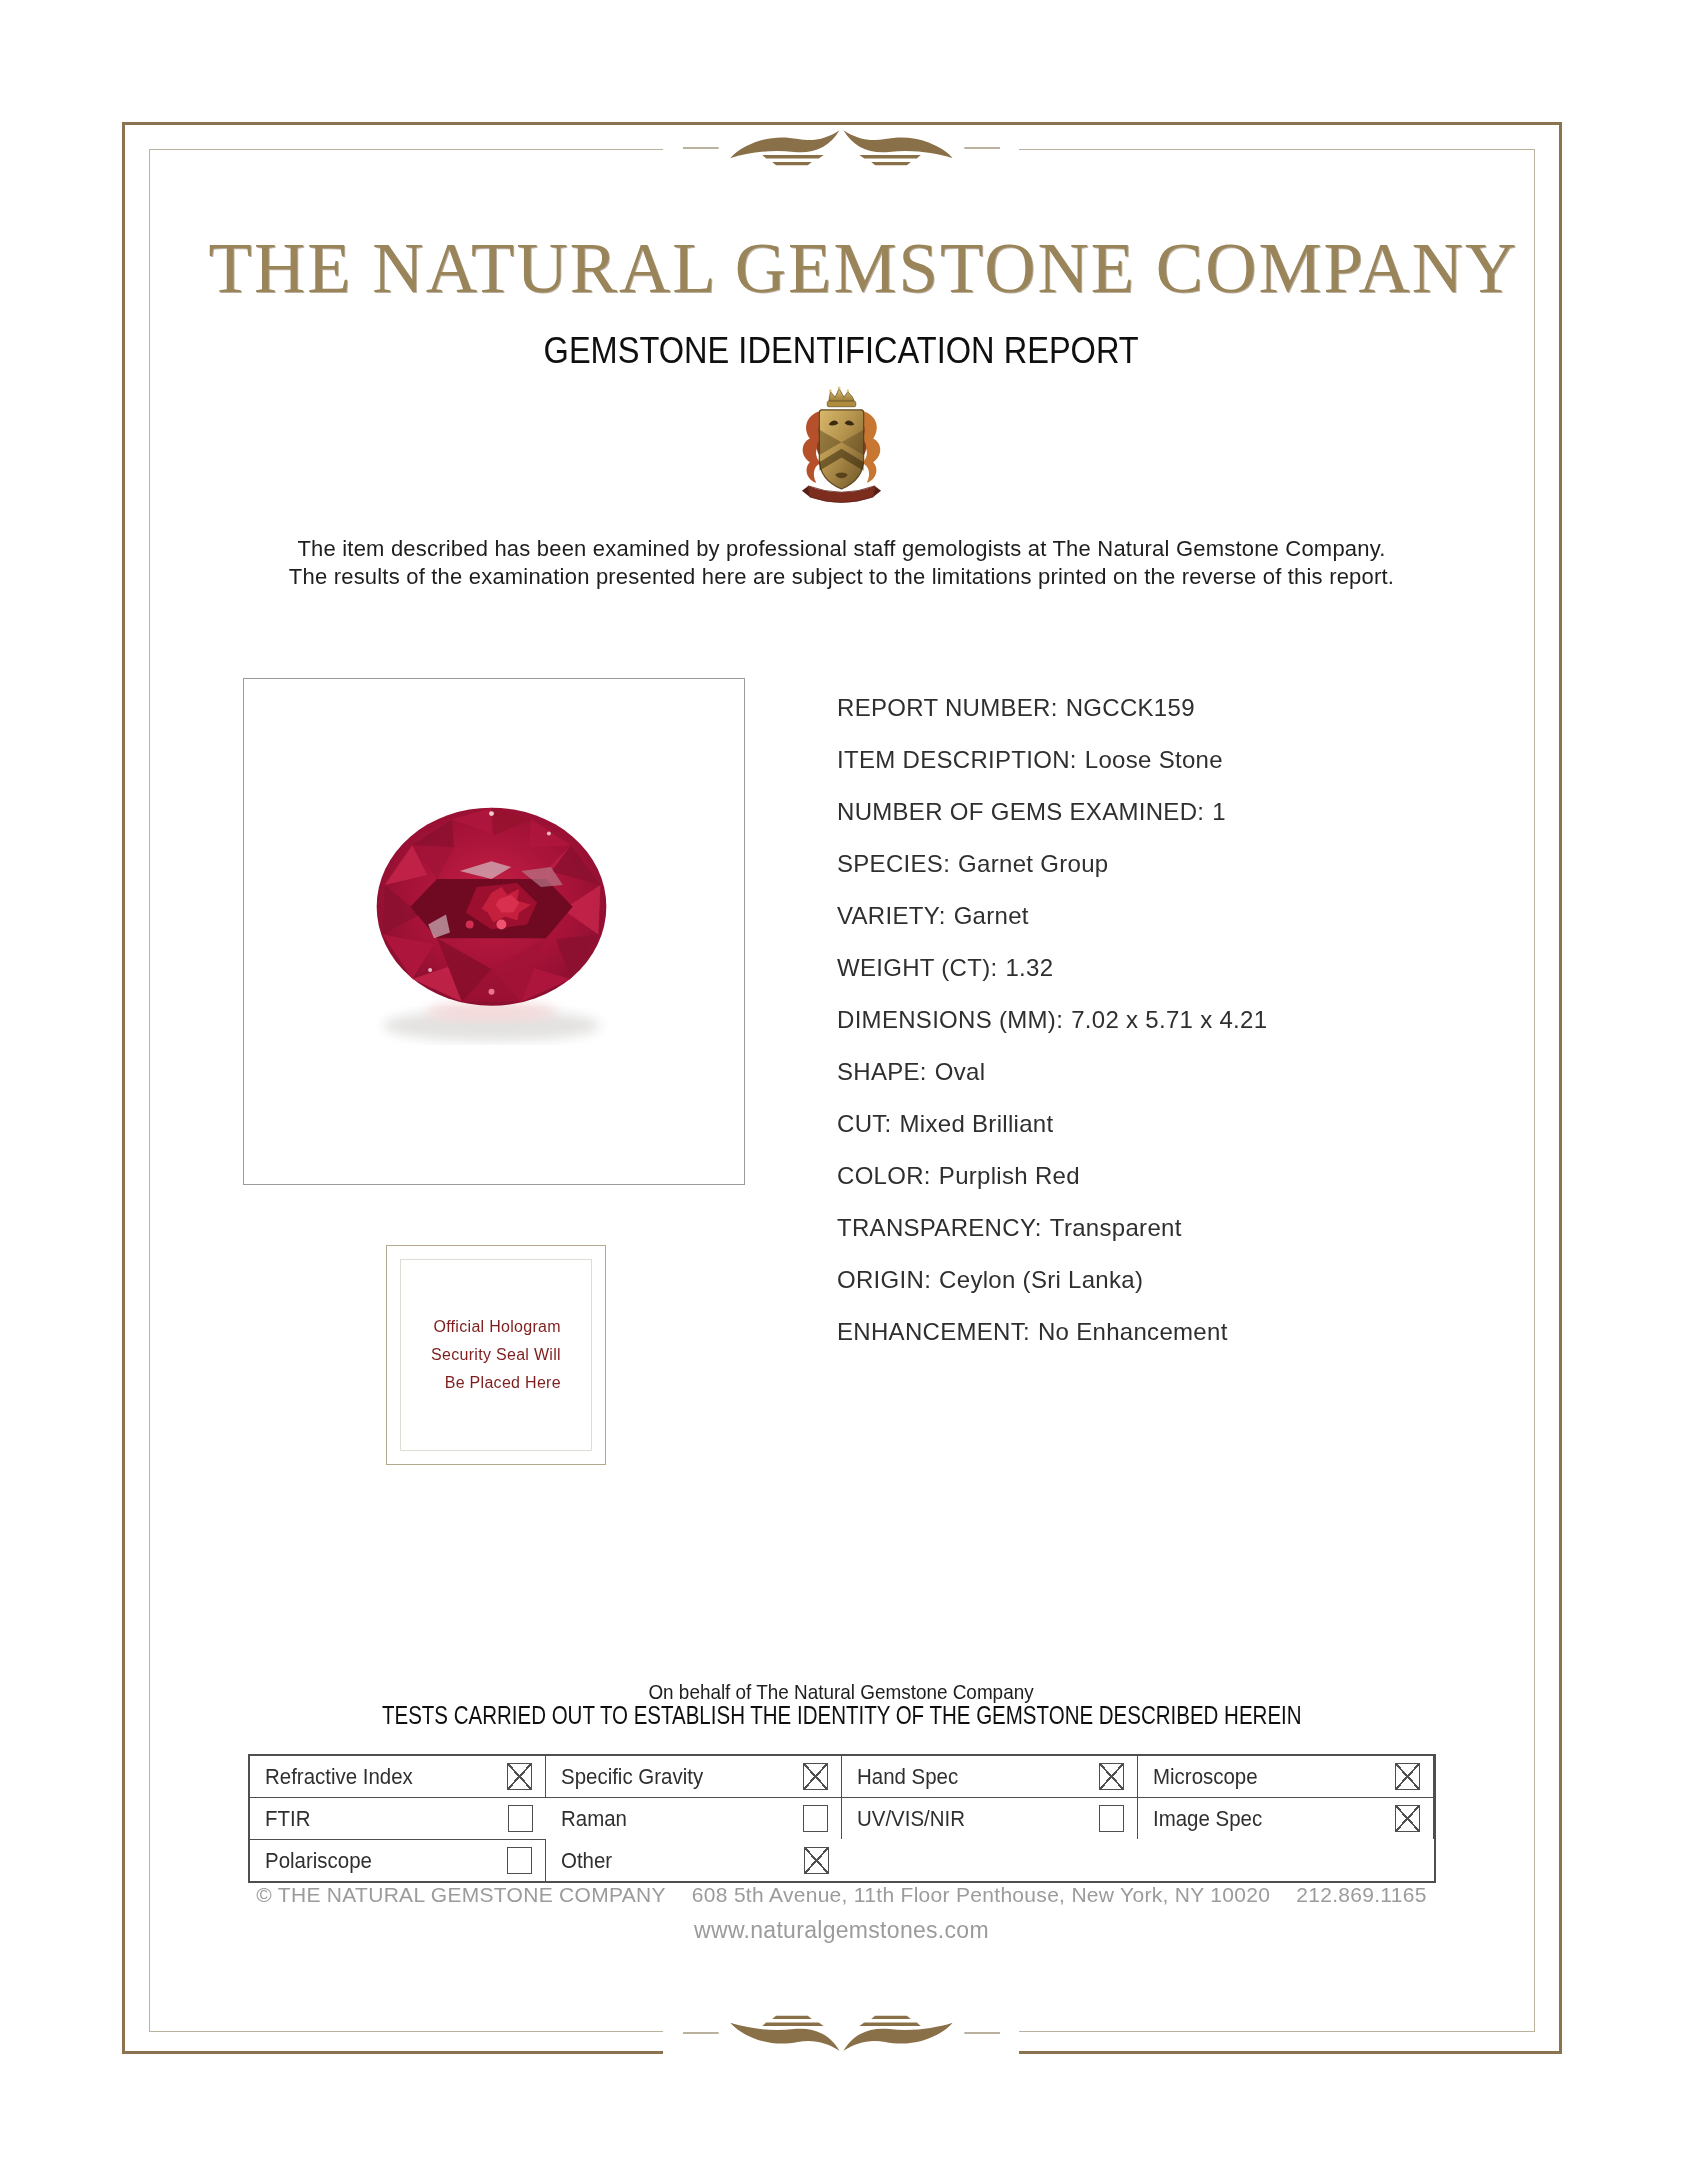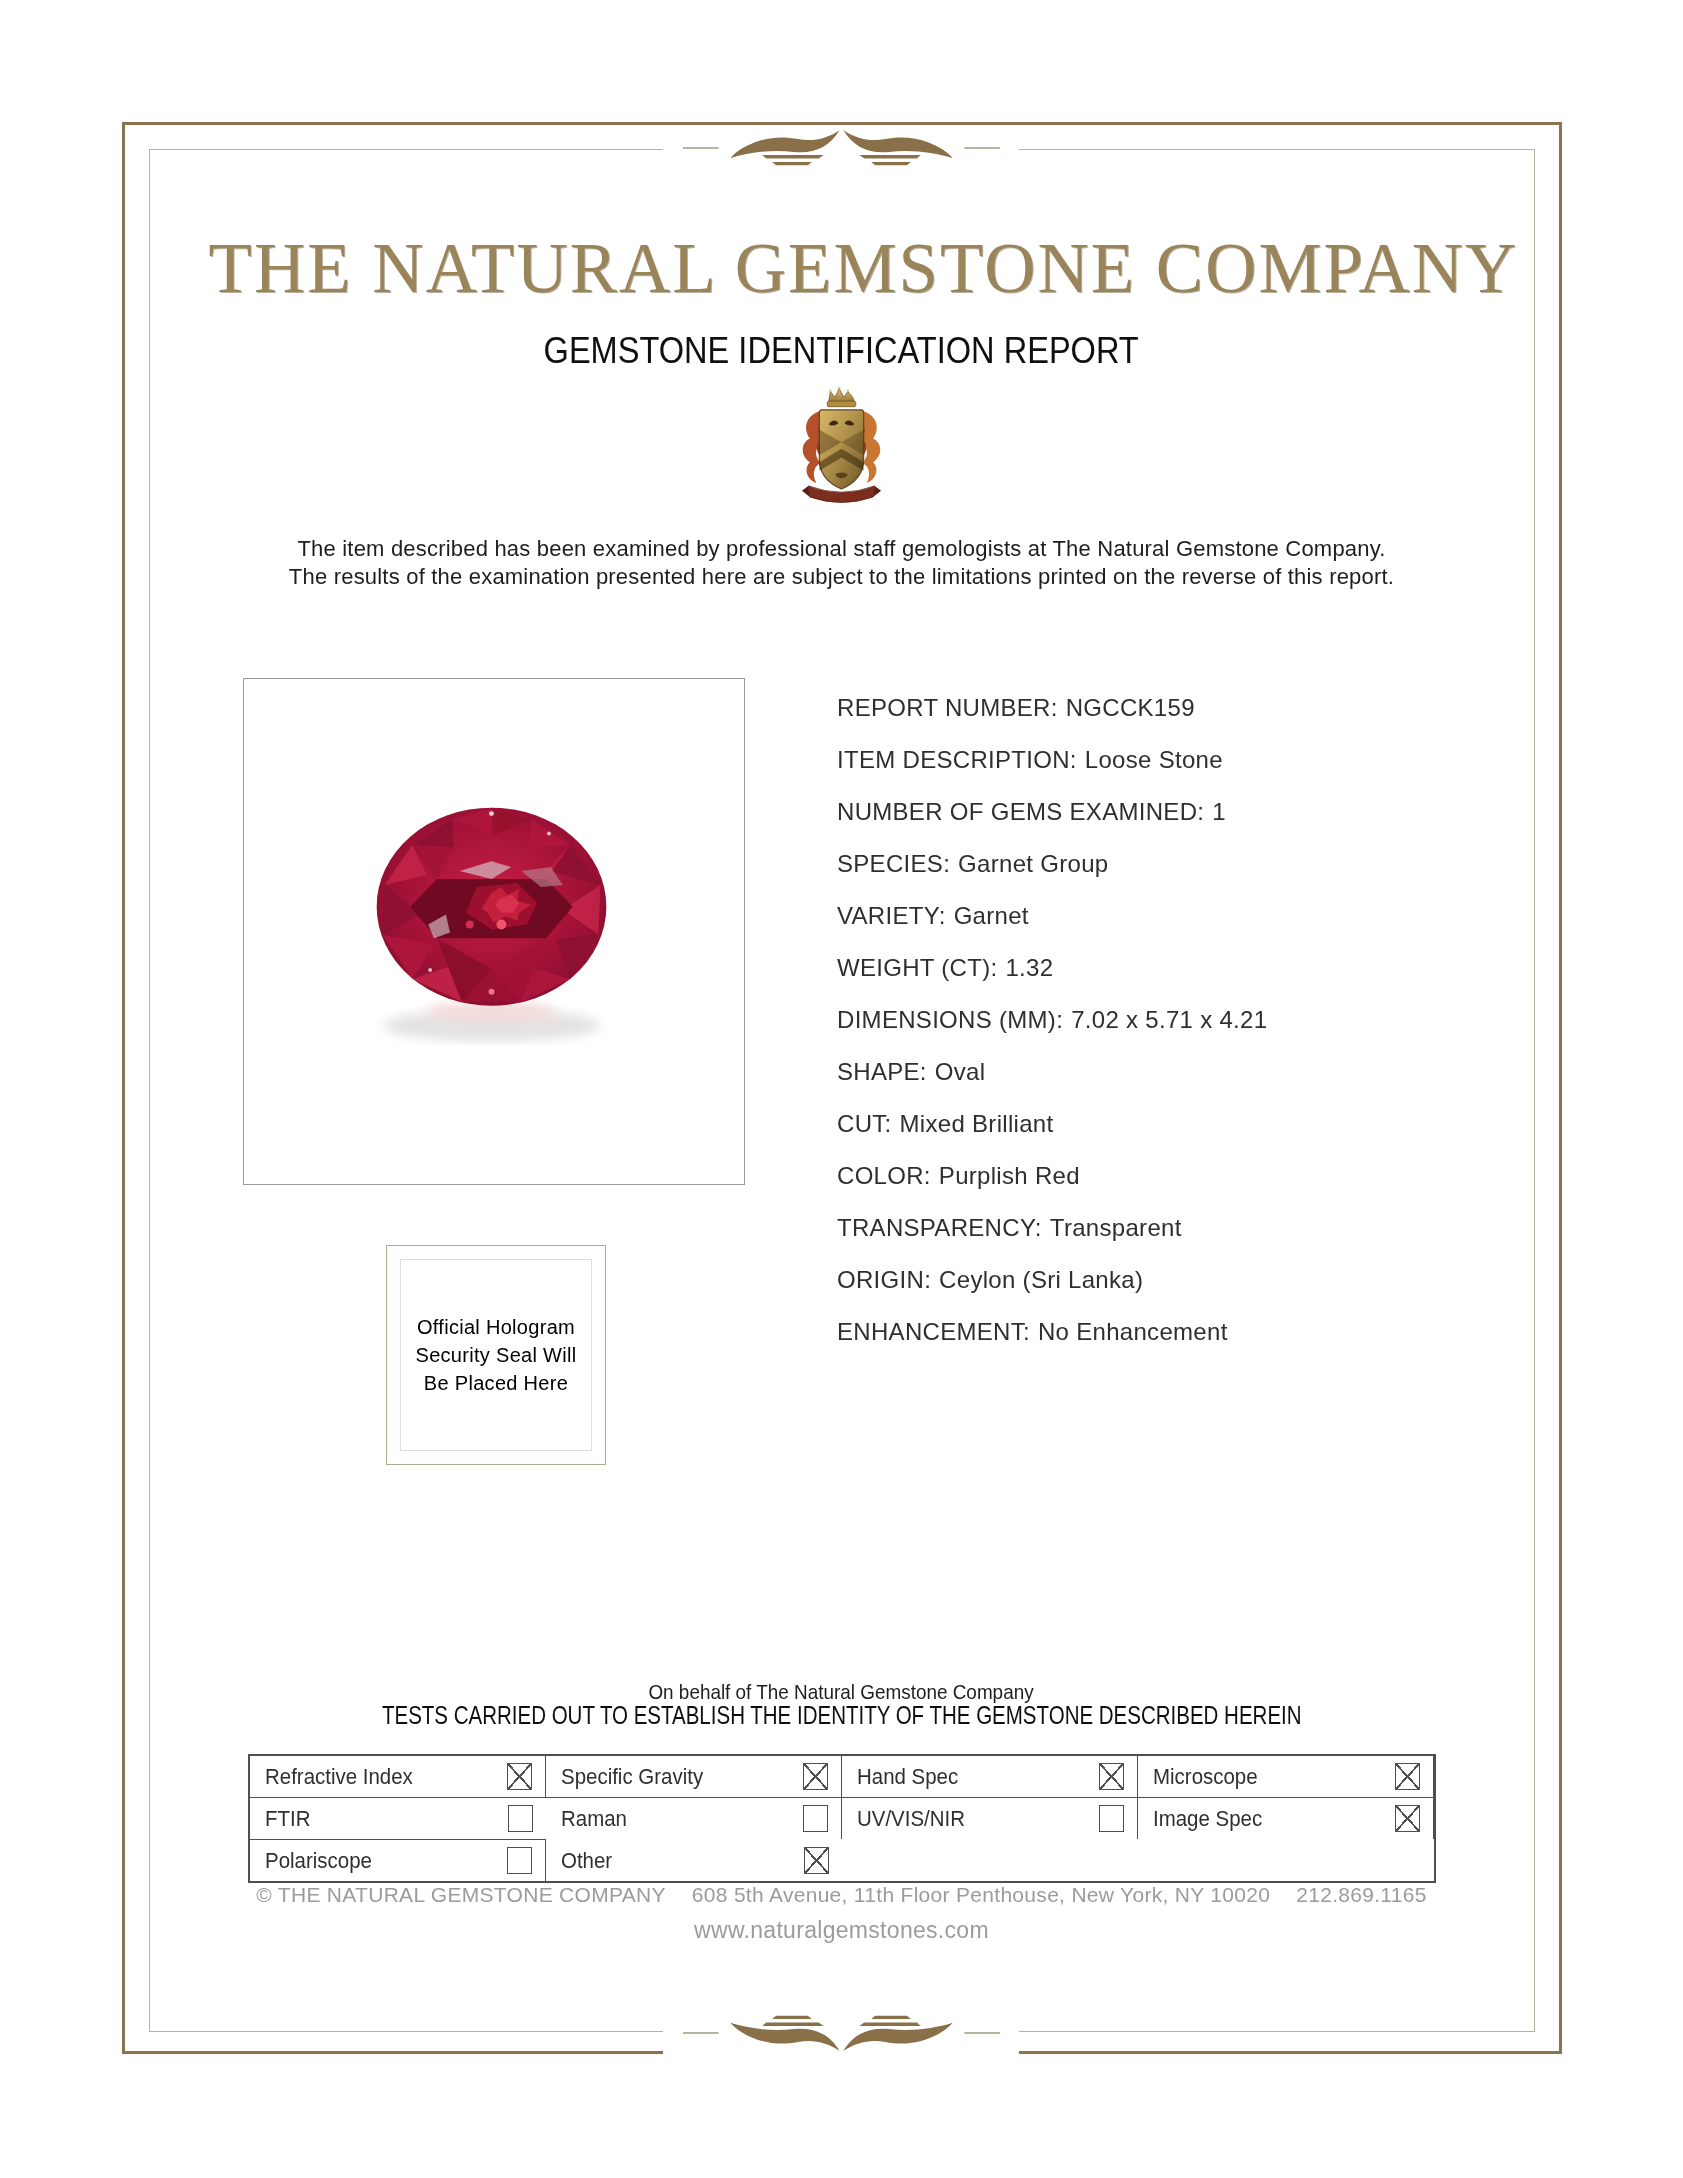--- a/index.html
+++ b/index.html
@@ -39,21 +39,21 @@
   
   .details{position:absolute;left:837px;top:678px;margin-top:16px;}
   .detail-row{height:52px;font-size:24px;color:#2f2f2f;letter-spacing:0.3px;white-space:nowrap;}
   .detail-row .dv{margin-left:8px;}
 
   
   .holo-outer{position:absolute;left:386px;top:1245px;width:218px;height:218px;
               border:1px solid #b3a78c;background:#ffffff;}
   .holo-inner{position:absolute;left:13px;top:13px;width:190px;height:190px;
               border:1px solid #dedcd4;display:flex;align-items:center;justify-content:center;}
-  .holo-text{text-align:center;font-size:20px;line-height:28px;color:#000000;letter-spacing:0.3px;}
+  .holo-text{text-align:right;font-size:16px;line-height:28px;color:#7f1d1d;letter-spacing:0.3px;}
 
   
   .on-behalf{position:absolute;left:0;top:1680px;width:100%;text-align:center;color:#1e1e1e;}
   .on-behalf span{display:inline-block;font-size:21px;transform:scaleX(.9);white-space:nowrap;}
   .tests-heading{position:absolute;left:0;top:1701px;width:100%;text-align:center;color:#0f0f0f;}
   .tests-heading span{display:inline-block;font-size:25px;transform:scaleX(.82);white-space:nowrap;}
 
   .tests-table{position:absolute;left:248px;top:1754px;width:1188px;
                border:2px solid #4f4f4f;display:grid;grid-template-columns:repeat(4,1fr);
                background:#ffffff;box-sizing:border-box;}

